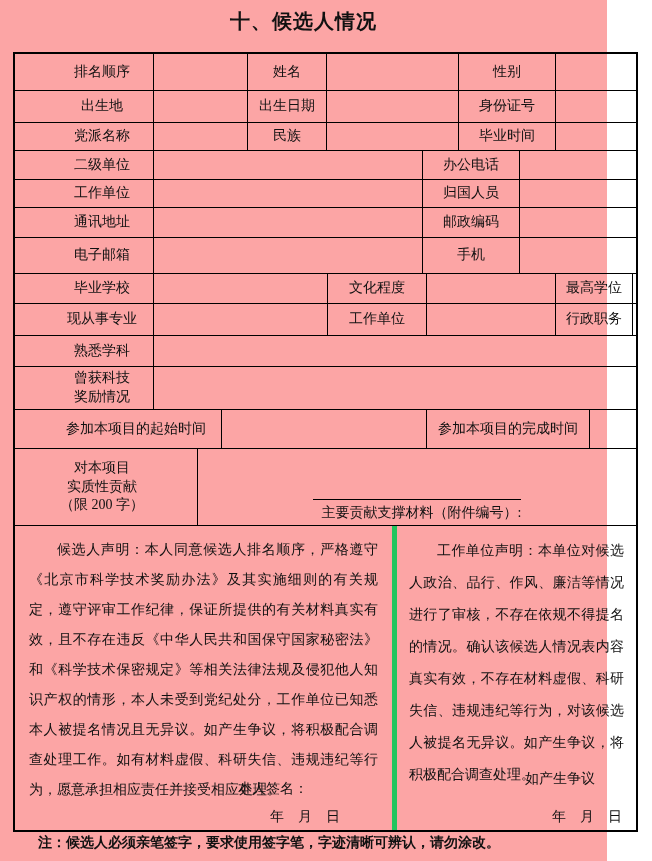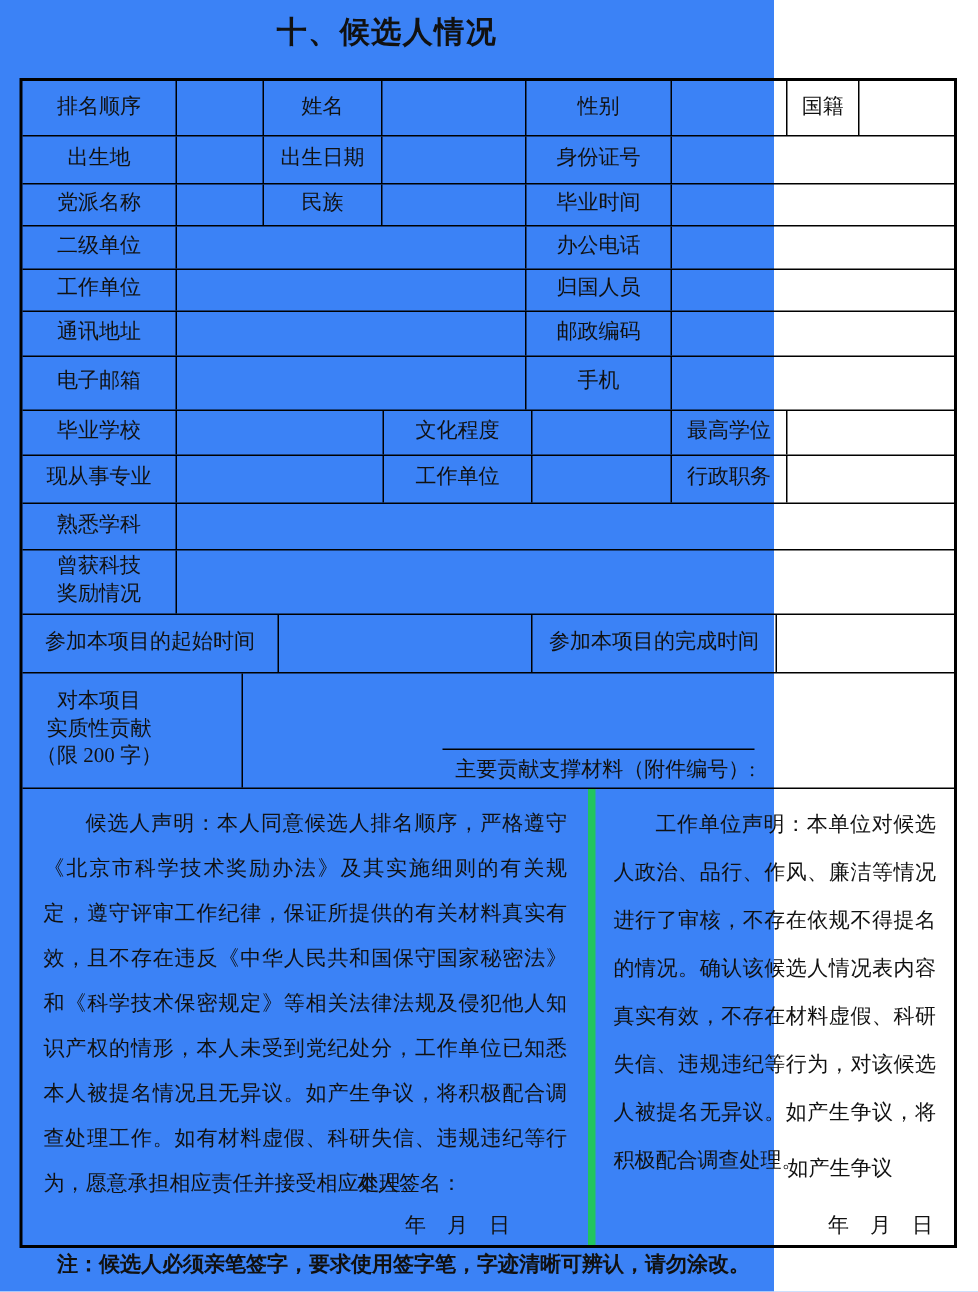--- a/index.html
+++ b/index.html
@@ -1,38 +1,38 @@
 <!DOCTYPE html>
 <html><head>
 <meta charset="utf-8">
 <style>
   * { margin:0; padding:0; box-sizing:border-box; }
   html,body { background:#ffffff; }
   .page {
-    position:relative; width:516px; height:861px; background:#3b82f6;
+    position:relative; width:607px; height:861px; background:#fca5a5;
     font-family:"Liberation Serif","DejaVu Serif",serif; color:#111111;
   }
   .doc-title {
     position:absolute; top:8px; left:0; width:100%;
     text-align:center; font-size:20px; font-weight:bold; letter-spacing:1px;
     font-family:"Liberation Sans","DejaVu Sans",sans-serif;
   }
   .form-table {
     position:absolute; left:13px; top:52px; width:625px; height:780px;
     border:2px solid #000; display:flex; flex-direction:column;
   }
   .row { display:flex; flex-direction:row; border-top:1px solid #000; flex:none; }
   .row.first { border-top:none; }
   .c {
     border-left:1px solid #000; display:flex; align-items:center; justify-content:center;
     font-size:14px; overflow:hidden; flex:none;
   }
   .c.first { border-left:none; }
   .c.grow { flex:1 1 auto; }
-  .c.lbl { text-align:left; line-height:1.35; }
+  .c.lbl { text-align:left; line-height:1.35;margin-left:36px; }
   .c.multiline { flex-direction:column; justify-content:center; }
   .split { flex:1 1 auto; display:flex; flex-direction:column; padding:0;margin-left:44px; }
   .split-top { flex:none; }
   .split-bottom {
     border-top:1px solid #000; flex:1 1 auto; display:flex; align-items:center;
     justify-content:flex-start; padding-left:9px; font-size:14px;
   }
   .decl-row { flex:1 1 auto;justify-content:center; }
   .decl-cell { position:relative; border-left:5px solid #22c55e; flex:none; }
   .decl-cell.first { border-left:none; }

